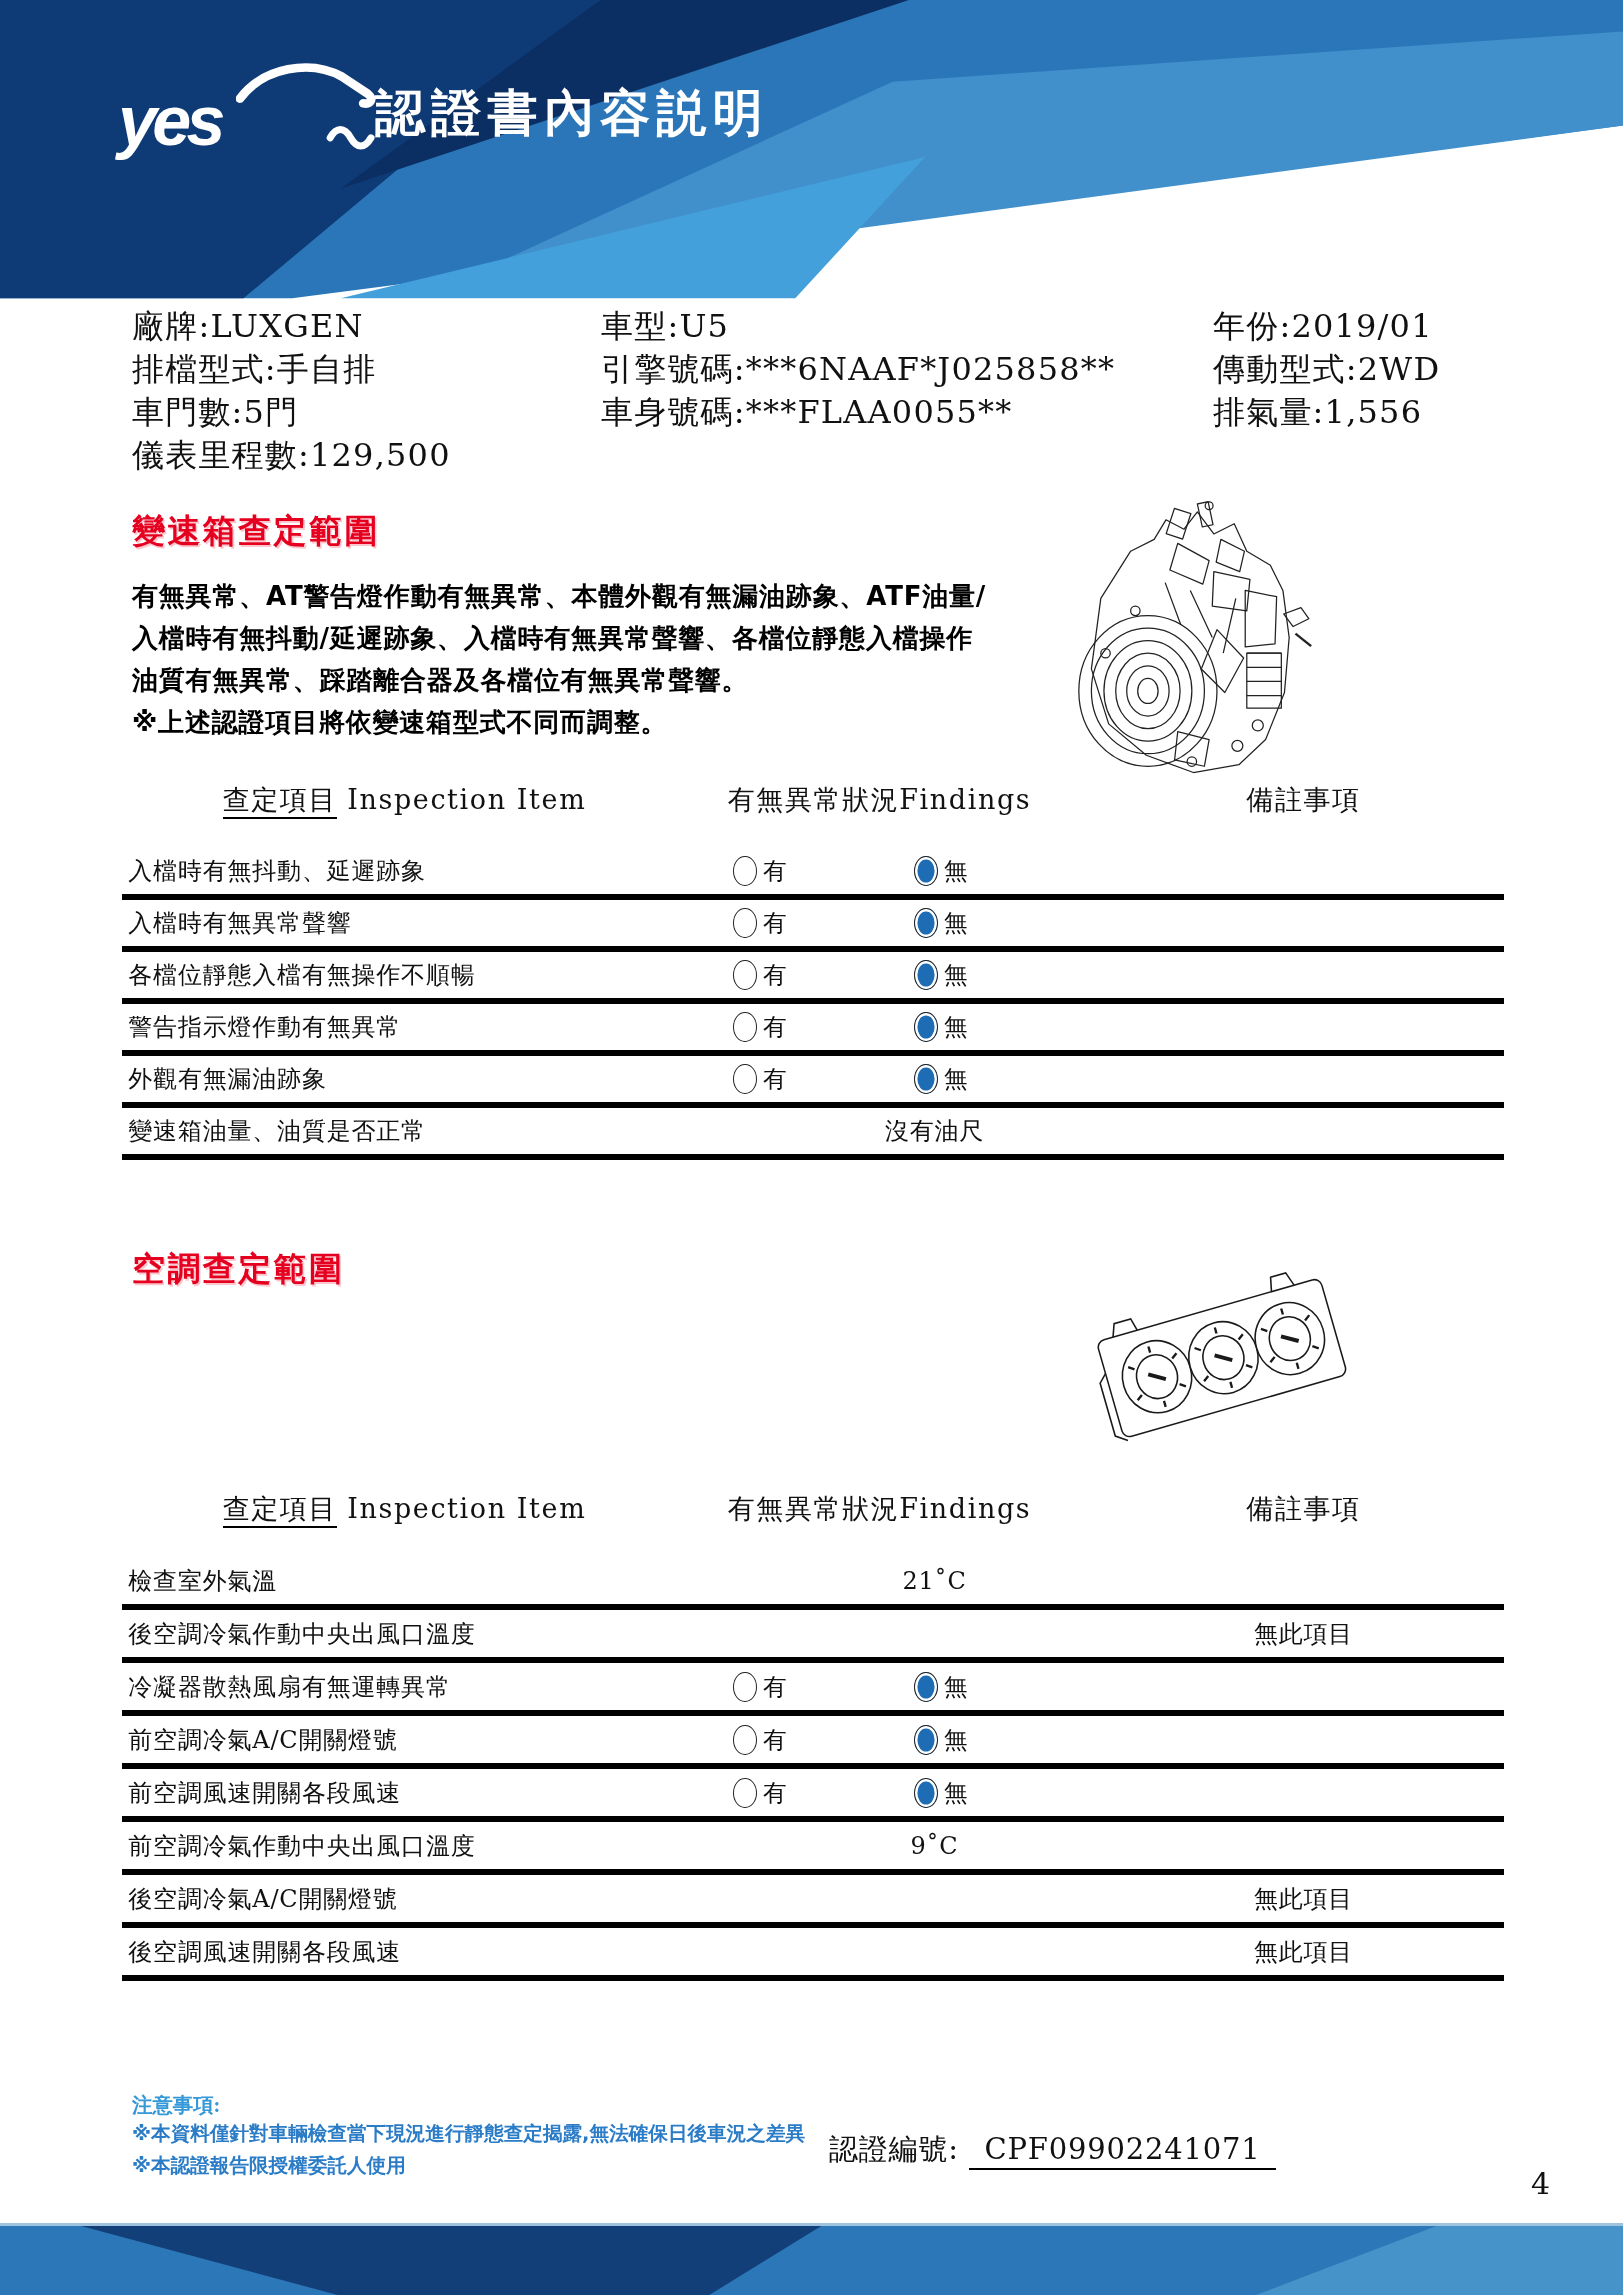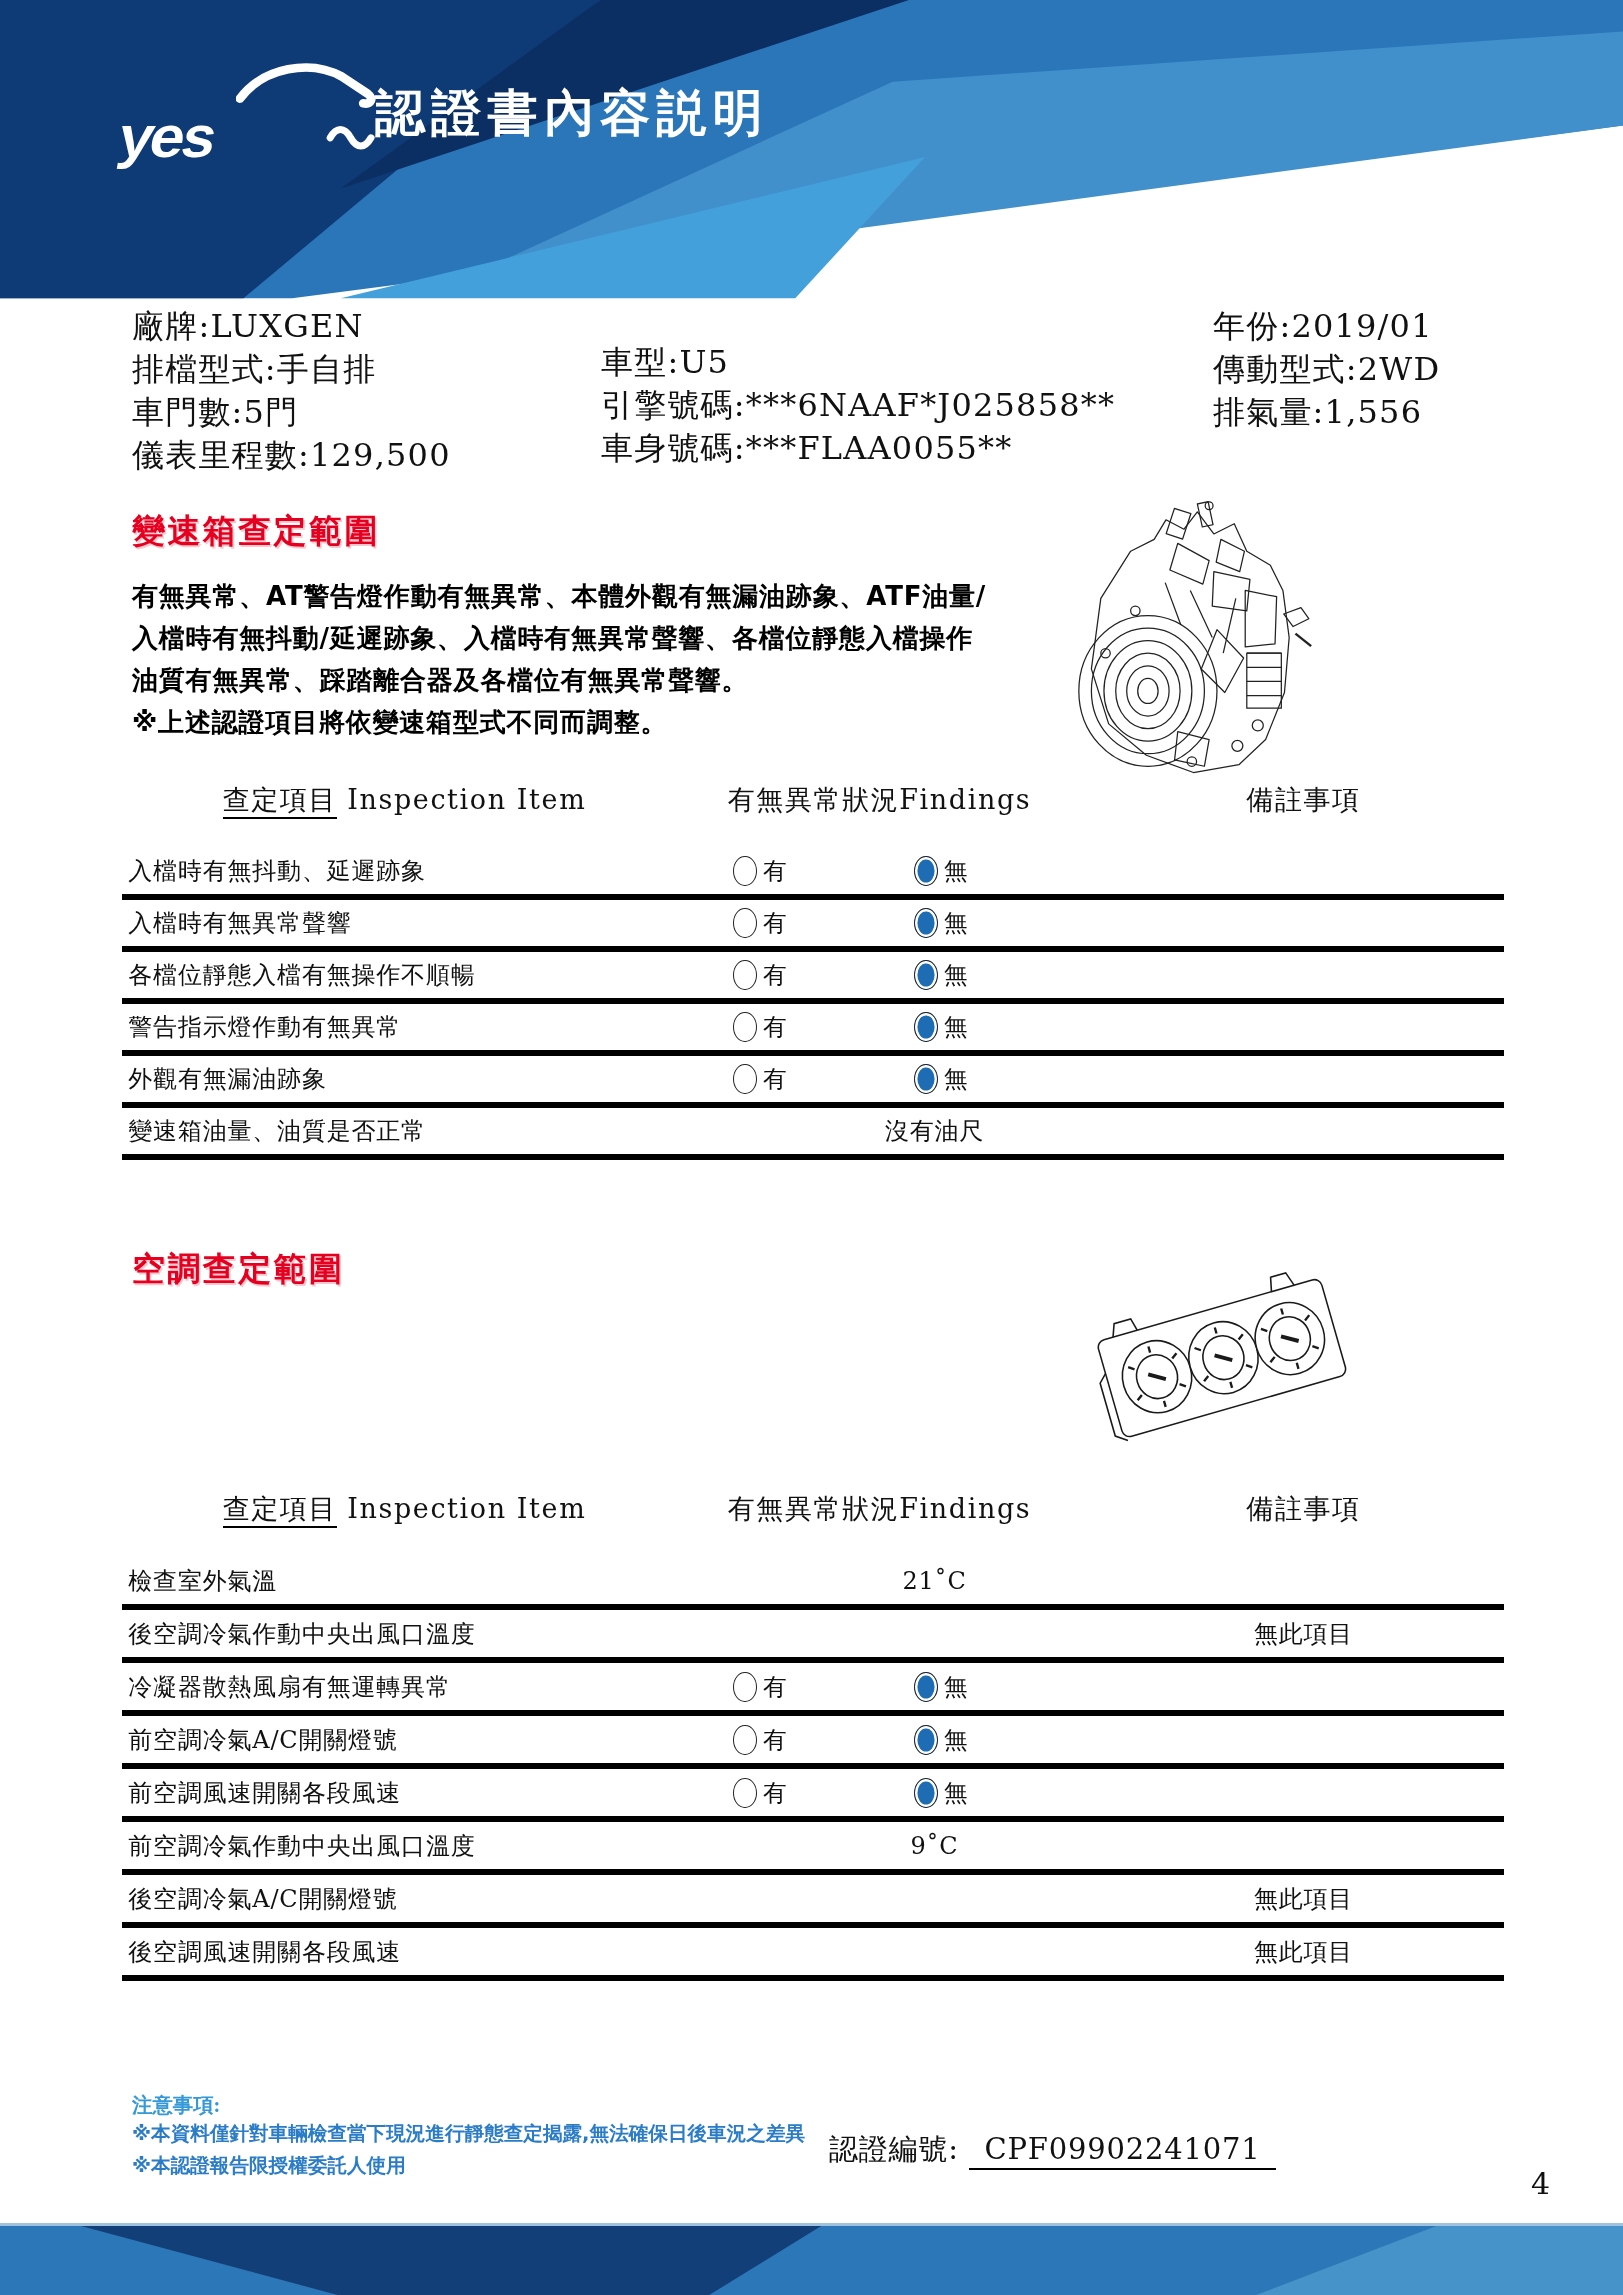--- a/index.html
+++ b/index.html
@@ -10,31 +10,31 @@
   
   .hdr{position:absolute;left:0;top:0;width:1623px;height:314px;}
   .hdr .ly{position:absolute;inset:0;}
   .h-base{background:#2b76b8;clip-path:polygon(0 0,100% 0,100% 40%,18% 95%,0 95%);}
   .h-light{background:#4190cc;clip-path:polygon(55% 26%,100% 10%,100% 40%,28% 90%);}
   .h-bright{background:#43a0da;clip-path:polygon(21% 95%,57% 50%,49% 95%);}
   .h-navy1{background:#0e3a76;clip-path:polygon(0 0,37% 0,15% 95%,0 95%);}
   .h-navy2{background:#0b2f63;clip-path:polygon(37% 0,56% 0,21% 60%);}
 
   .logo{position:absolute;left:118px;top:61px;width:267px;height:134px;}
-  .logo-text{position:absolute;left:0;top:14px;font-family:Liberation Mono, monospace;
-             font-style:italic;font-weight:bold;font-size:60px;line-height:93px;color:#fff;
-             letter-spacing:-4.7px;margin-top:20px;}
+  .logo-text{position:absolute;left:0;top:14px;font-family:Liberation Sans, sans-serif;
+             font-style:italic;font-weight:bold;font-size:70px;line-height:93px;color:#fff;
+             letter-spacing:-4.7px;}
   .logo-swoosh{position:absolute;left:118px;top:-7.9px;}
   .hdr-title{position:absolute;left:375px;top:80px;font-family:"DejaVu Sans",sans-serif;
              font-weight:bold;font-size:50px;color:#fff;letter-spacing:6.3px;}
 
   
   .vinfo{font-size:32px;line-height:43px;letter-spacing:1.2px;white-space:nowrap;}
   .vc1{left:132px;top:305px;}
-  .vc2{left:601px;top:305px;margin-top:36px;}
+  .vc2{left:601px;top:305px;}
   .vc3{left:1213px;top:305px;}
 
   
   .sec-title{font-family:"DejaVu Sans",sans-serif;font-weight:bold;font-size:33px;
              color:#e60020;letter-spacing:2.4px;text-shadow:1.6px 1.6px 0 rgba(230,0,32,.22);}
   .sec-desc{font-family:"DejaVu Sans",sans-serif;font-weight:bold;font-size:26px;
             line-height:42px;color:#000;letter-spacing:0.8px;white-space:nowrap;}
 
   
   .th{font-size:27px;letter-spacing:1.6px;text-align:center;white-space:nowrap;}

